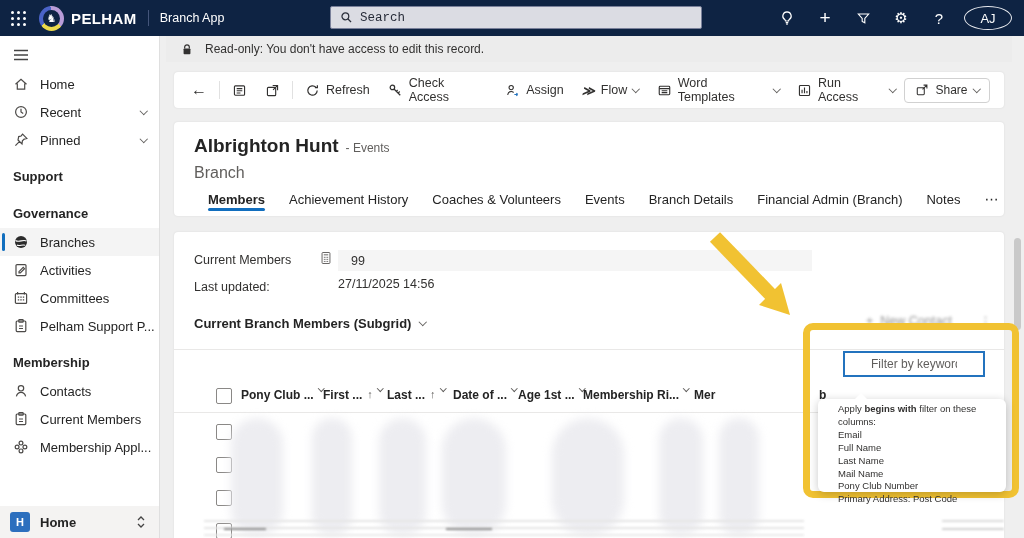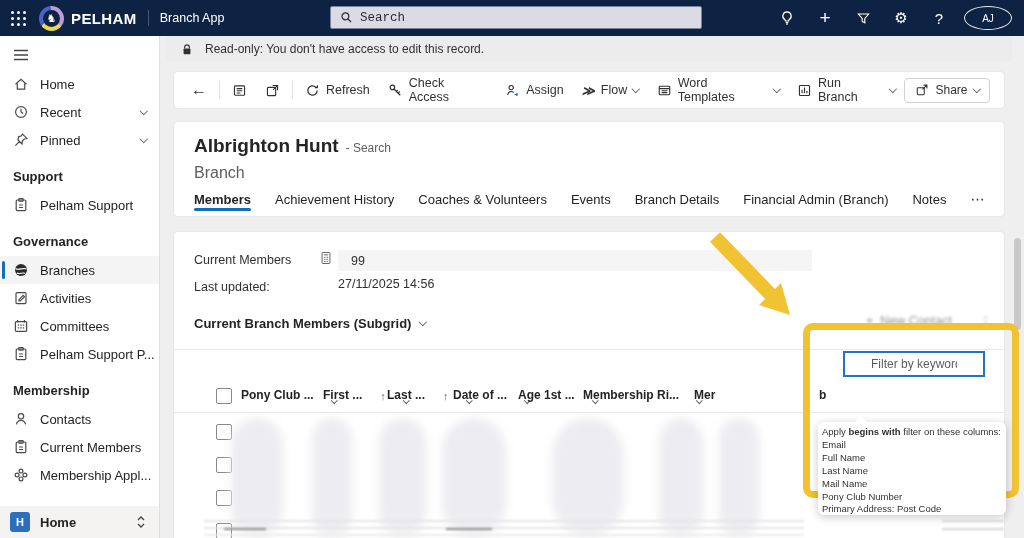--- a/index.html
+++ b/index.html
@@ -16,21 +16,21 @@
   .brand { font-weight:bold; font-size:15px; letter-spacing:.4px; margin-left:7px; }
   .brand-divider { width:1px; height:16px; background:#44557a; margin:0 11px; }
   .app-name { font-size:12.5px; }
   .search-box { position:absolute; left:330px; top:6px; width:372px; height:23px; background:#DBDCE3; border:1px solid #79809a; border-radius:2px; display:flex; align-items:center; }
   .search-box input { border:0; background:transparent; outline:none; font-family:Liberation Mono, monospace; font-size:12.5px; color:#1e2330; width:300px; }
   .search-box input::placeholder { color:#262b38; opacity:1; }
   .search-glyph { margin:0 7px 0 9px; }
   .topbar-right { position:absolute; right:6px; top:0; height:36px; display:flex; align-items:center; }
   .tb-ico { width:38px; height:36px; display:flex; align-items:center; justify-content:center; font-size:15px; color:#fff; }
   .plus-glyph { font-size:19px; font-weight:300; }
-  .avatar { width:48px; height:24px; border:1px solid #e7e9ee; border-radius:50%; font-size:10px; display:flex; align-items:center; justify-content:center; margin:0 6px; }
+  .avatar { width:48px; height:24px; border:1px solid #e7e9ee; border-radius:50%; font-size:13px; display:flex; align-items:center; justify-content:center; margin:0 6px; }
 
   
   .sidebar { position:absolute; top:36px; left:0; width:160px; height:502px; background:#fff; border-right:1px solid #DFDFDF; font-size:13px; z-index:20; }
   .hamburger { margin:13px 0 9px 13px; }
   .side-item { height:28px; display:flex; align-items:center; padding-left:13px; position:relative; color:#242424; }
   .side-icon { width:16px; height:16px; margin-right:11px; color:#4c4a48; flex:none; }
   .side-chev { position:absolute; right:13px; color:#605E5C; }
   .side-header { font-weight:bold; padding:15px 0 7px 13px; color:#242424; }
   .side-item.selected { background:#F4F4F4; }
   .side-item.selected::before { content:""; position:absolute; left:2px; top:5px; bottom:5px; width:3px; border-radius:2px; background:#116EBE; }
@@ -49,48 +49,48 @@
   .chev { display:inline-block; width:5.5px; height:5.5px; border-right:1.4px solid #605E5C; border-bottom:1.4px solid #605E5C; transform:rotate(45deg); margin-top:-3px; }
   .share-btn { margin-left:auto; margin-right:14px; height:25px; border:1px solid #D1D1D1; border-radius:4px; display:flex; align-items:center; gap:6px; padding:0 10px; font-size:12px; }
   .flow-glyph { font-style:italic; font-weight:bold; color:#323130; }
 
   .title-card { margin:14px 8px 0 8px; height:94px; background:#fff; border-radius:4px; box-shadow:0 0 2px rgba(0,0,0,.1); position:relative; }
   .rec-title { position:absolute; left:20px; top:13px; font-size:19px; font-weight:bold; color:#242424; display:flex; align-items:baseline; }
   .rec-status { font-size:12px; color:#605E5C; font-weight:normal; margin-left:7px; }
   .rec-entity { position:absolute; left:20px; top:42px; font-size:16px; color:#605E5C; }
   .tabs { position:absolute; left:20px; bottom:0; height:34px; display:flex; gap:24px; align-items:center; font-size:13px; }
   .tab { position:relative; height:100%; display:flex; align-items:center; color:#242424; }
-  .tab.active { font-weight:bold; }
+  .tab.active { font-weight:bold;margin-left:14px; }
   .tab.active::after { content:""; position:absolute; left:0; right:0; bottom:5px; height:3px; border-radius:2px; background:#116EBE; }
   .tab-overflow { color:#242424; font-size:14px; letter-spacing:1px; }
 
   .body-card { margin:16px 8px 0 8px; height:306px; background:#fff; border-radius:4px 4px 0 0; box-shadow:0 0 2px rgba(0,0,0,.1); position:relative; overflow:hidden; }
   .fld-label { position:absolute; left:20px; font-size:12.5px; color:#323130; }
   .fld-value-box { position:absolute; left:164px; top:18px; width:474px; height:21px; background:#F5F5F5; font-size:12.5px; color:#323130; display:flex; align-items:center; padding-left:13px; }
   .fld-plain { position:absolute; left:164px; top:45px; font-size:12.5px; color:#323130; }
   .calc-ico { position:absolute; left:146px; top:19px; color:#605E5C; }
   .subgrid-title { position:absolute; left:20px; top:84px; font-weight:bold; font-size:13px; color:#242424; display:flex; align-items:center; gap:9px; }
   .new-contact { position:absolute; left:692px; top:82px; display:flex; align-items:center; gap:7px; font-size:12.5px; color:#555; filter:blur(1.5px); opacity:.65; }
   .nc-more { position:absolute; left:805px; top:82px; font-size:13px; color:#555; filter:blur(1.5px); opacity:.65; }
   .hline { position:absolute; left:0; right:0; height:1px; background:#E9E8E7; }
   .checkbox { position:absolute; width:16px; height:16px; border:1.5px solid #8A8886; border-radius:2px; background:#fff; }
-  .gcol { position:absolute; top:156px; display:flex; align-items:flex-end; gap:18px; font-size:12px; font-weight:bold; color:#242424; white-space:nowrap; }
+  .gcol { position:absolute; top:156px; display:flex; align-items:flex-start; gap:5px; font-size:12px; font-weight:bold; color:#242424; white-space:nowrap; }
   .gcol .chev { border-color:#605E5C; width:4.5px; height:4.5px; margin-top:-2px; }
   .sort-asc { font-size:11px; font-weight:normal; color:#605E5C; }
   .blob { position:absolute; top:186px; height:118px; border-radius:40px; background:#EDEDF1; filter:blur(5px); }
   .bline { position:absolute; height:2px; filter:blur(1px); }
 
   .scroll-thumb { position:absolute; left:1014px; top:238px; width:7px; height:92px; background:#C9C9C9; border-radius:4px; z-index:22; }
 
   
   .hl-rect { position:absolute; left:803px; top:323px; width:216px; height:175px; border:7px solid #F1C232; border-radius:10px; z-index:40; pointer-events:none; }
   .hl-arrow { position:absolute; left:690px; top:225px; width:120px; height:105px; z-index:41; pointer-events:none; }
   .filter-box { position:absolute; left:843px; top:351px; width:142px; height:26px; border:2px solid #2373BE; border-radius:0; background:#fff; z-index:42; font-family:inherit; font-size:12px; color:#605E5C; padding:0 26px; outline:none; }
   .filter-box::placeholder { color:#605E5C; opacity:1; }
-  .tooltip { position:absolute; left:818px; top:399px; width:188px; height:93px; background:#fff; border-radius:6px; box-shadow:0 2px 10px rgba(0,0,0,.22); z-index:43; font-size:9.5px; line-height:12.9px; color:#323130; padding:4px 4px;margin-top:23px; }
+  .tooltip { position:absolute; left:818px; top:399px; width:188px; height:93px; background:#fff; border-radius:6px; box-shadow:0 2px 10px rgba(0,0,0,.22); z-index:43; font-size:9.5px; line-height:12.9px; color:#323130; padding:4px 20px; }
   .tooltip::before { content:""; position:absolute; top:-6px; left:36px; border-left:7px solid transparent; border-right:7px solid transparent; border-bottom:7px solid #fff; }
 </style>
 </head>
 <body>
 
 <div class="topbar">
   <div class="waffle">
     <i></i>
       <i></i>
       <i></i>
@@ -166,30 +166,20 @@
     <span class="side-icon">
         <svg width="16" height="16" viewBox="0 0 16 16" fill="none" stroke="#4c4a48" stroke-width="1.2">
           <path d="M9.6 2.2l4.2 4.2-2.6.7-1.8 1.8-.4 3.1-4-4 .7-3.4 2.4-.6zM6.6 9.4L2.4 13.6"></path>
         </svg>
       </span>
     <span>Pinned</span>
     <span class="side-chev chev"></span>
   </div>
 
   <div class="side-header">Support</div>
-  <div class="side-item">
-    <span class="side-icon">
-        <svg width="16" height="16" viewBox="0 0 16 16" fill="none" stroke="#4c4a48" stroke-width="1.2">
-          <rect x="3.2" y="3" width="9.6" height="10.6" rx="1"></rect>
-          <rect x="5.8" y="1.6" width="4.4" height="2.6" rx=".6"></rect>
-          <path d="M6 8h4M6 10.5h4"></path>
-        </svg>
-      </span>
-    <span>Pelham Support</span>
-  </div>
 
   <div class="side-header">Governance</div>
   <div class="side-item selected">
     <span class="side-icon">
         <svg width="16" height="16" viewBox="0 0 16 16">
           <circle cx="8" cy="8" r="6" fill="#2b2b2b"></circle>
           <path d="M2.5 6.5c3.5 2.5 7.5-1.5 11 .5M4 11c2.5 1.5 5.5-1 8 .3" stroke="#fff" stroke-width="1.1" fill="none"></path>
         </svg>
       </span>
     <span>Branches</span>
@@ -329,37 +319,37 @@
           <path d="M2.4 6h11.2M5 8.2h6M5 10.3h6"></path>
         </svg>
       <span>Word Templates</span>
       <span class="chev"></span>
     </div>
     <div class="tb-btn">
       <svg width="15" height="15" viewBox="0 0 16 16" fill="none" stroke="#323130" stroke-width="1.2">
           <rect x="2.6" y="2.6" width="10.8" height="10.8" rx="1"></rect>
           <path d="M5.4 11V7.2M8 11V4.8M10.6 11V8.6"></path>
         </svg>
-      <span>Run Branch</span>
+      <span>Run Access</span>
       <span class="chev"></span>
     </div>
     <div class="share-btn">
       <svg width="14" height="14" viewBox="0 0 16 16" fill="none" stroke="#323130" stroke-width="1.2">
           <rect x="2.6" y="5.4" width="8" height="8" rx="1"></rect>
           <path d="M8.6 7.4l4.8-4.8M9.8 2.4h3.8v3.8"></path>
         </svg>
       <span>Share</span>
       <span class="chev"></span>
     </div>
   </div>
 
   <div class="title-card">
     <div class="rec-title">
       <span>Albrighton Hunt</span>
-      <span class="rec-status">- Search</span>
+      <span class="rec-status">- Events</span>
     </div>
     <div class="rec-entity">Branch</div>
     <div class="tabs">
       <div class="tab active">Members</div>
       <div class="tab">Achievement History</div>
       <div class="tab">Coaches &amp; Volunteers</div>
       <div class="tab">Events</div>
       <div class="tab">Branch Details</div>
       <div class="tab">Financial Admin (Branch)</div>
       <div class="tab">Notes</div>

